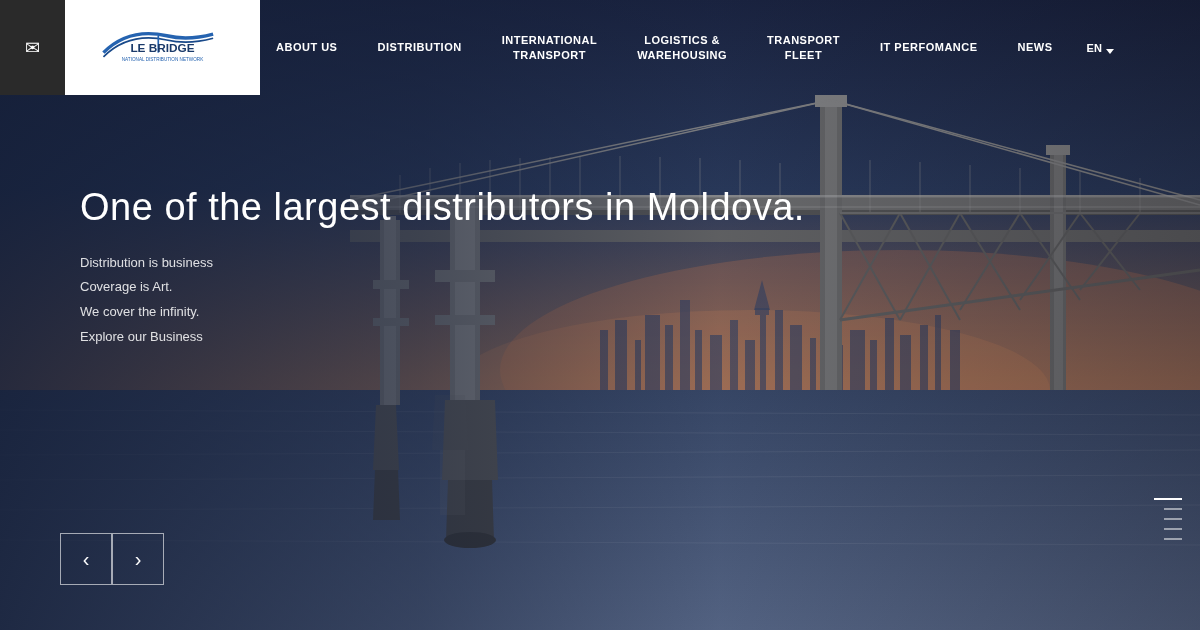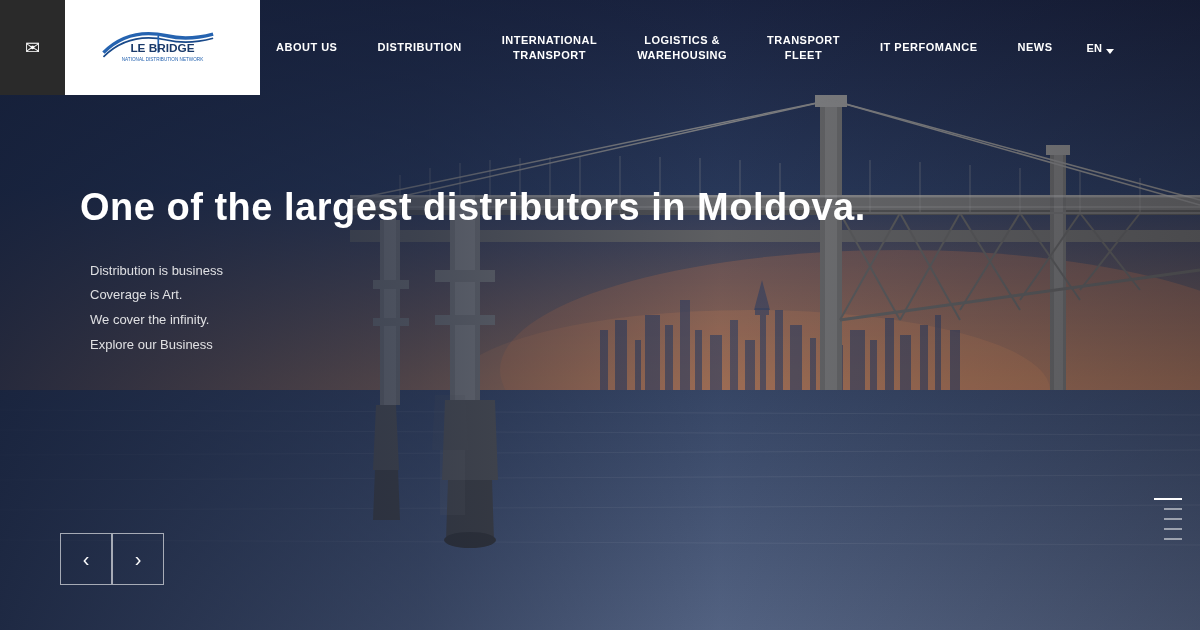--- a/index.html
+++ b/index.html
@@ -118,33 +118,32 @@
     .hero-content {
       position: absolute;
       top: 185px;
       left: 80px;
       z-index: 2;
       color: white;
     }
 
     .hero-title {
       font-size: 38px;
-      font-weight: 700;
+      font-weight: 400;
       color: white;
-      margin-bottom: 28px;
+      margin-bottom: 20px;
       letter-spacing: 0.5px;
       line-height: 1.2;
     }
 
     .hero-desc {
       font-size: 13px;
       color: rgba(255,255,255,0.85);
       line-height: 1.9;
       font-weight: 300;
-      margin-left: 10px;
     }
 
     
     .slide-nav {
       position: absolute;
       bottom: 45px;
       left: 60px;
       z-index: 3;
       display: flex;
       gap: 0;

